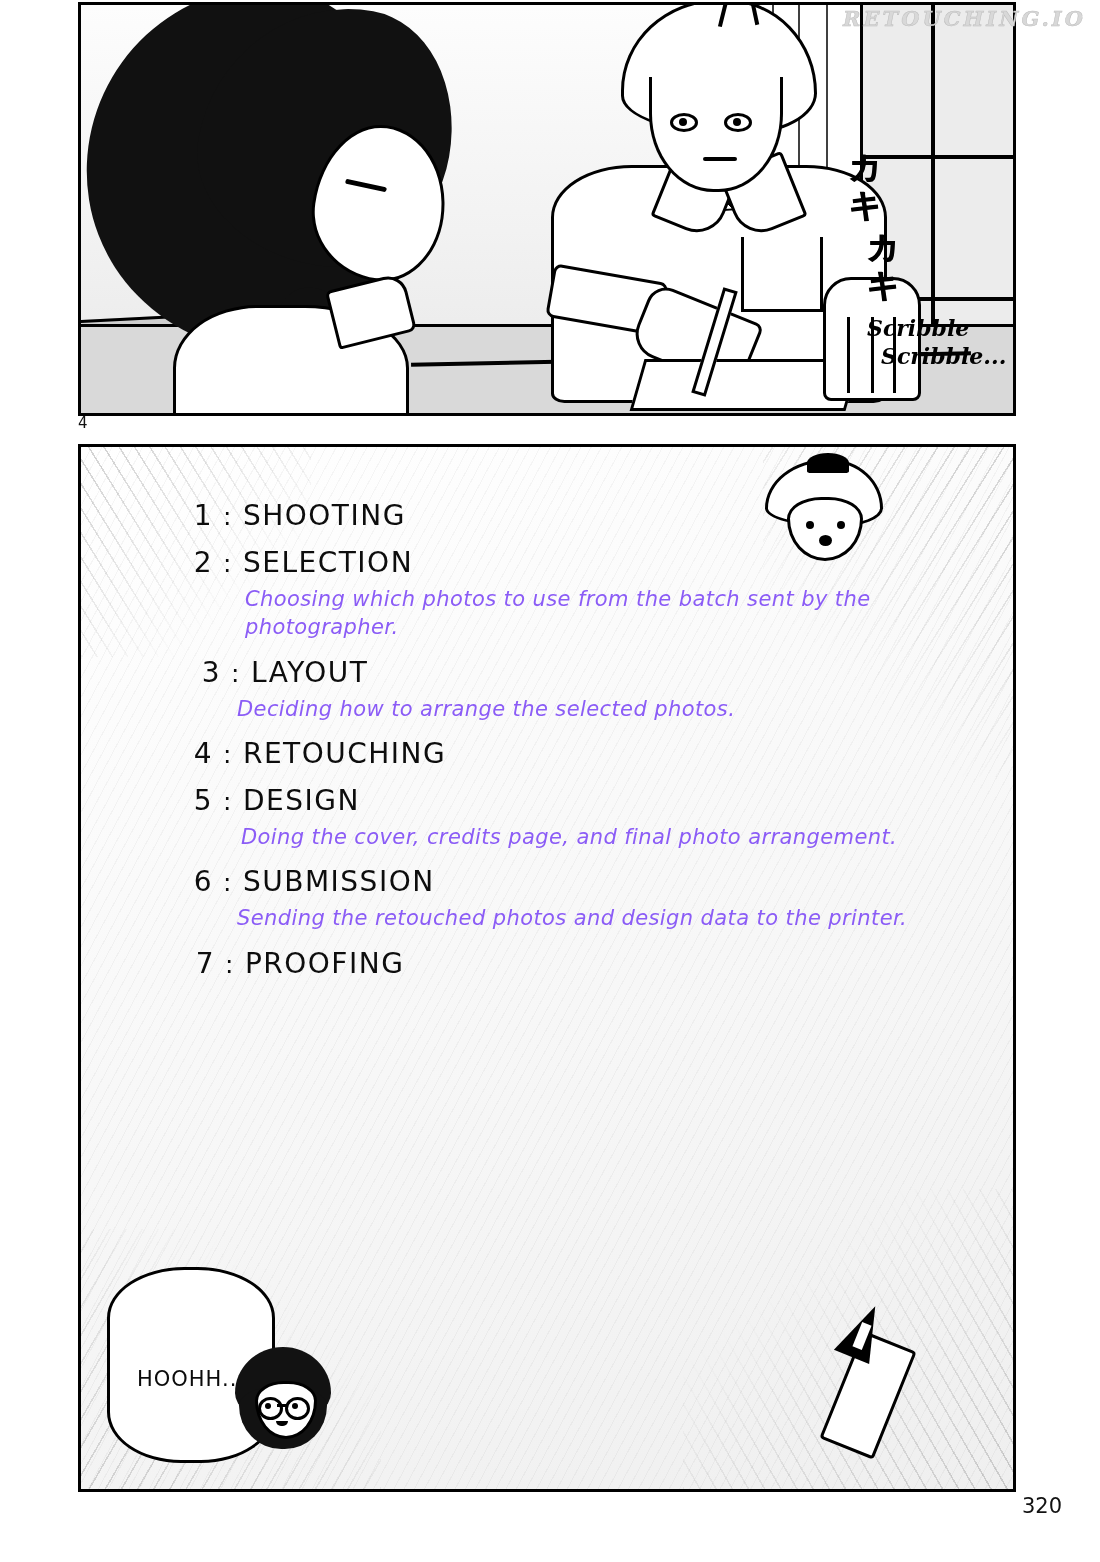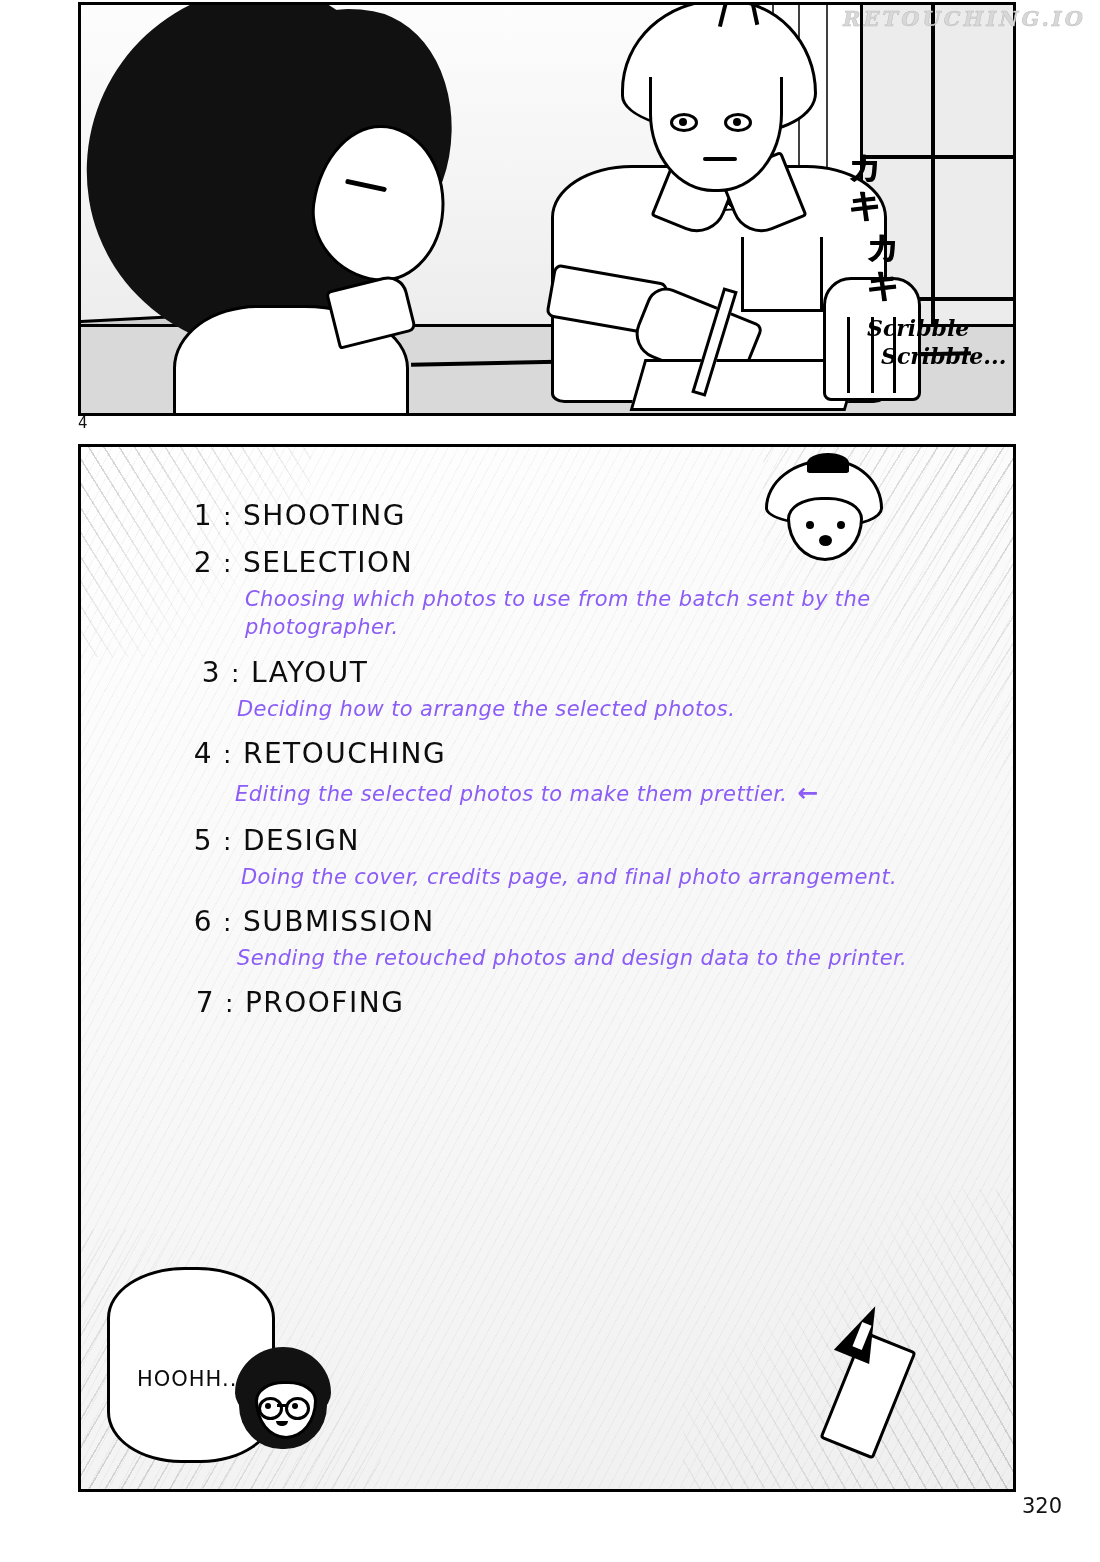--- a/index.html
+++ b/index.html
@@ -784,23 +784,20 @@
         <span class="step-title">LAYOUT</span>
       </div>
       <div class="step-desc">Deciding how to arrange the selected photos.</div>
     </div>
 
     <div class="step i4">
       <div class="step-head">
         <span class="step-num">4</span>
         <span class="step-colon">:</span>
         <span class="step-title">RETOUCHING</span>
-      </div>
-      <div class="step-desc">
-        <span>Editing the selected photos to make them prettier.</span><span class="arrow">←</span>
       </div>
     </div>
 
     <div class="step i5">
       <div class="step-head">
         <span class="step-num">5</span>
         <span class="step-colon">:</span>
         <span class="step-title">DESIGN</span>
       </div>
       <div class="step-desc">Doing the cover, credits page, and final photo arrangement.</div>

